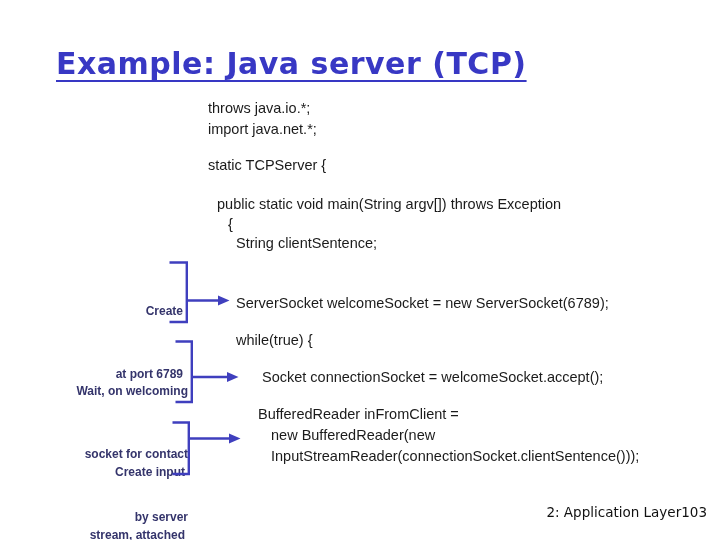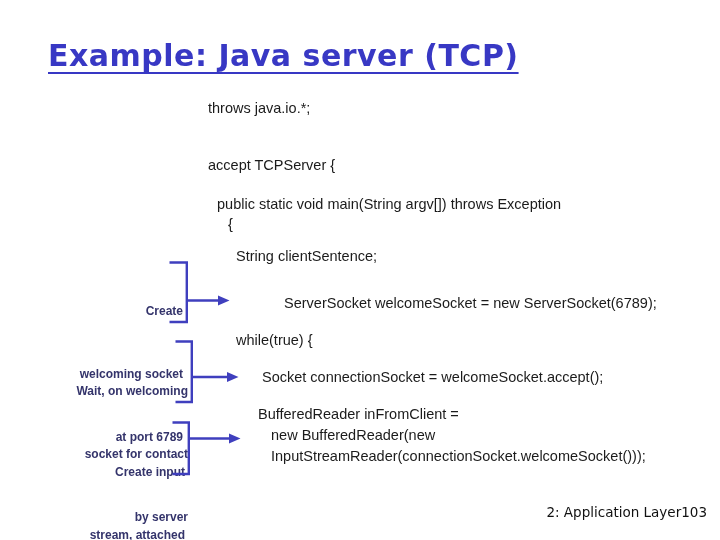--- a/index.html
+++ b/index.html
@@ -1,21 +1,21 @@
 <!DOCTYPE html>
 <html><head>
 <meta charset="utf-8">
 <style>
   html,body{margin:0;padding:0;background:#fff;}
   .slide{
     position:relative;width:720px;height:540px;background:#ffffff;
     overflow:hidden;font-family:"Liberation Sans",sans-serif;
   }
   .slide-title{
-    position:absolute;left:48px;top:38px;margin:0;
+    position:absolute;left:48px;top:38px;margin:8px;
     font-family:"DejaVu Sans",sans-serif;font-weight:700;
     font-size:30px;letter-spacing:.5px;color:#3838c4;
     text-decoration:underline;text-decoration-thickness:2px;text-underline-offset:6px;
   }
   .code{
     position:absolute;font-family:"Liberation Sans",sans-serif;
     font-size:14.5px;line-height:21px;color:#1b1b1b;white-space:pre;
   }
   .code b{font-weight:400;}
   .ann{
@@ -30,40 +30,40 @@
   }
 </style>
 </head>
 <body>
 
 <div class="slide">
 
   <h1 class="slide-title">Example: Java server (TCP)</h1>
 
   <div class="code" style="left:208px;top:98px;">throws java.io.*;</div>
+  <div class="code" style="left:208px;top:119px;">import java.net.*;</div>
 
-  <div class="code" style="left:208px;top:155px;"><span>accept </span><b>TCP</b><span>Server {</span></div>
+  <div class="code" style="left:208px;top:155px;"><span>static </span><b>TCP</b><span>Server {</span></div>
 
   <div class="code" style="left:217px;top:194px;">public static void main(String argv[]) throws Exception</div>
   <div class="code" style="left:228px;top:214px;">{</div>
-  <div class="code" style="left:236px;top:233px;margin-top:13px;">String clientSentence;</div>
+  <div class="code" style="left:236px;top:233px;">String clientSentence;</div>
 
-  <div class="code" style="left:236px;top:293px;margin-left:48px;">ServerSocket welcomeSocket = new ServerSocket(6789);</div>
+  <div class="code" style="left:236px;top:293px;">ServerSocket welcomeSocket = new ServerSocket(6789);</div>
 
   <div class="code" style="left:262px;top:367px;">Socket connectionSocket = welcomeSocket.accept();</div>
 
   <div class="code" style="left:236px;top:330px;">while(true) {</div>
 
   <div class="code" style="left:258px;top:404px;">BufferedReader inFromClient =</div>
   <div class="code" style="left:271px;top:425px;">new BufferedReader(new</div>
-  <div class="code" style="left:271px;top:446px;">InputStreamReader(connectionSocket.welcomeSocket()));</div>
+  <div class="code" style="left:271px;top:446px;">InputStreamReader(connectionSocket.clientSentence()));</div>
 
   <div class="ann" style="left:0;top:259px;width:183px;">
     <div>Create</div>
-    <div>welcoming socket</div>
     <div>at port 6789</div>
   </div>
 
   <div class="ann" style="left:0;top:339px;width:188px;">
     <div>Wait, on welcoming</div>
     <div>socket for contact</div>
     <div>by server</div>
   </div>
 
   <div class="ann" style="left:0;top:420px;width:185px;">

